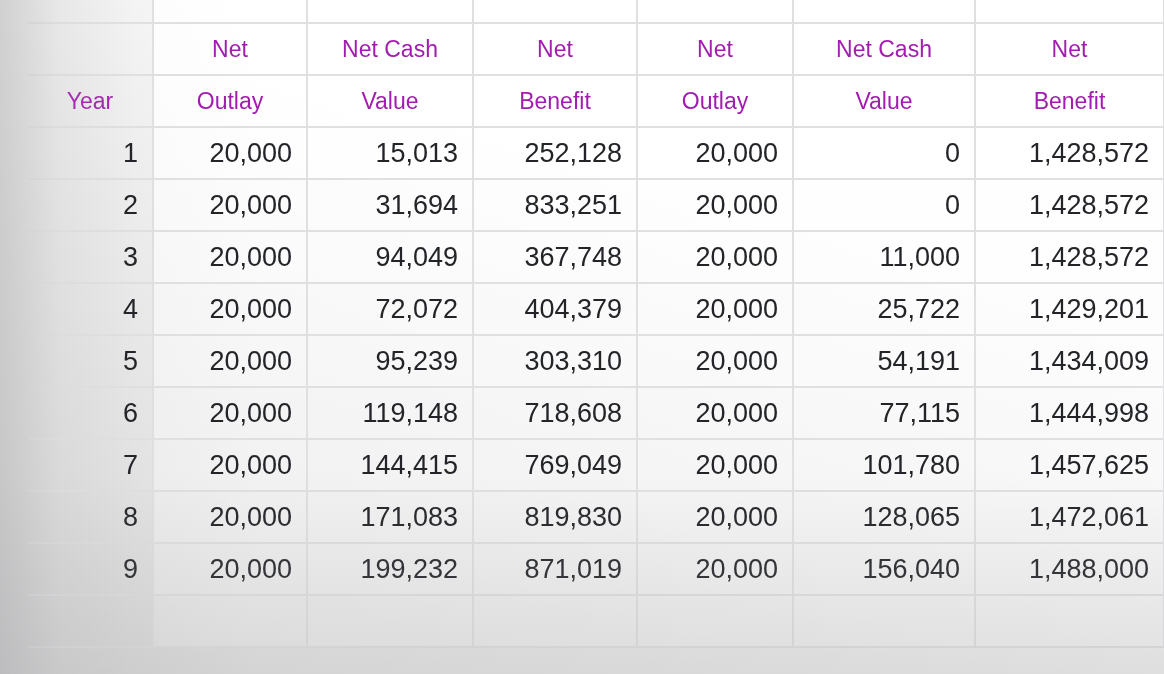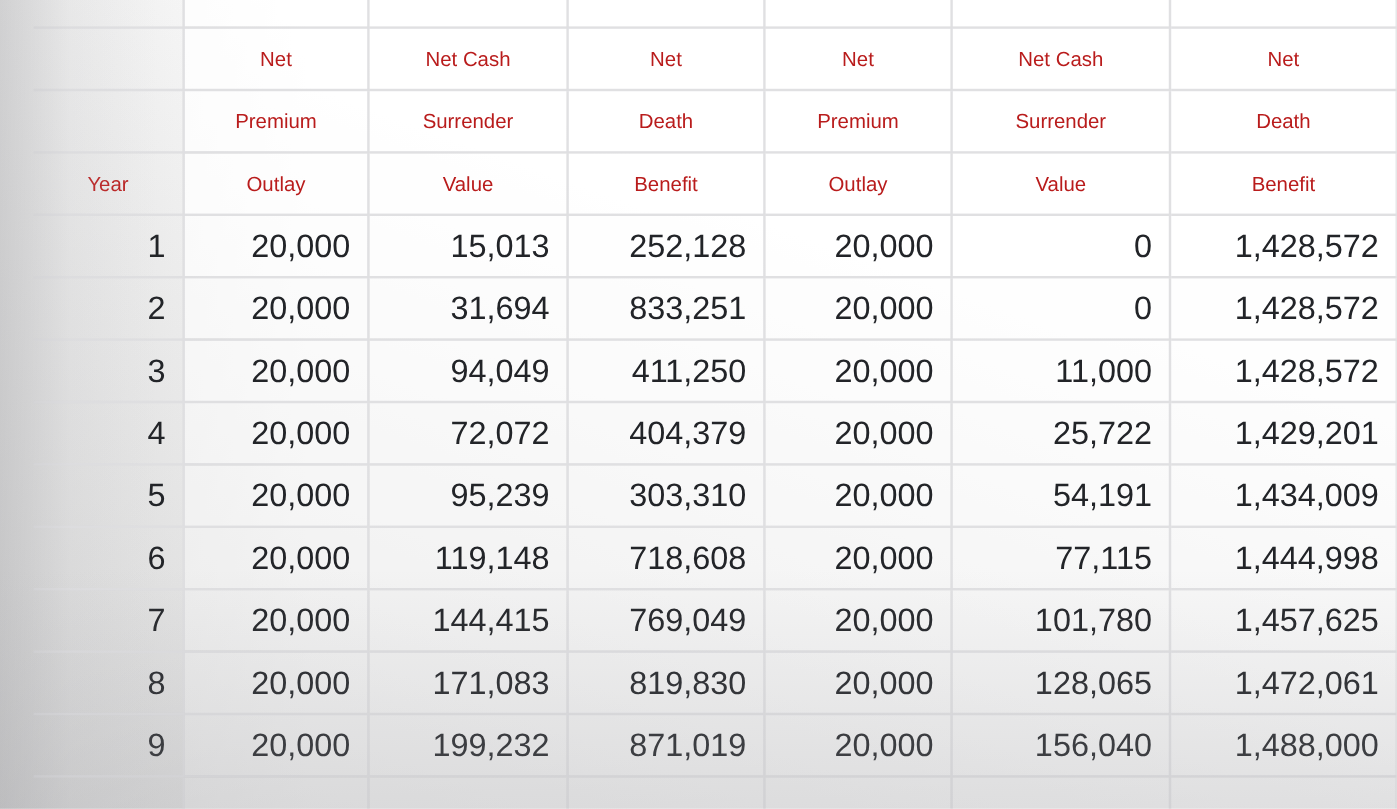--- a/index.html
+++ b/index.html
@@ -54,22 +54,22 @@
   col.w-year    { width: 125px; }
   col.w-npo1    { width: 154px; }
   col.w-ncsv1   { width: 166px; }
   col.w-ndb1    { width: 164px; }
   col.w-npo2    { width: 156px; }
   col.w-ncsv2   { width: 182px; }
   col.w-ndb2    { width: 189px; }
 
   tr.head td {
     text-align: center;
-    font-size: 17px;
-    color: #b91c1c;
+    font-size: 23px;
+    color: #a21caf;
     background: rgba(255,255,255,0.78);
   }
   tr.head.blank td { height: 48px; }
   tr.head td.c0 { background: transparent; }
 
   tr.data td {
     text-align: right;
     font-variant-numeric: tabular-nums;
   }
 
@@ -132,29 +132,20 @@
       <tr class="head">
         <td class="c0"></td>
         <td>Net</td>
         <td>Net Cash</td>
         <td>Net</td>
         <td>Net</td>
         <td>Net Cash</td>
         <td>Net</td>
       </tr>
 
-      <tr class="head">
-        <td class="c0"></td>
-        <td>Premium</td>
-        <td>Surrender</td>
-        <td>Death</td>
-        <td>Premium</td>
-        <td>Surrender</td>
-        <td>Death</td>
-      </tr>
 
       <tr class="head">
         <td class="c0">Year</td>
         <td>Outlay</td>
         <td>Value</td>
         <td>Benefit</td>
         <td>Outlay</td>
         <td>Value</td>
         <td>Benefit</td>
       </tr>
@@ -176,21 +167,21 @@
         <td>833,251</td>
         <td>20,000</td>
         <td>0</td>
         <td>1,428,572</td>
       </tr>
 
       <tr class="data r3">
         <td class="c0">3</td>
         <td>20,000</td>
         <td>94,049</td>
-        <td>411,250</td>
+        <td>367,748</td>
         <td>20,000</td>
         <td>11,000</td>
         <td>1,428,572</td>
       </tr>
 
       <tr class="data r4">
         <td class="c0">4</td>
         <td>20,000</td>
         <td>72,072</td>
         <td>404,379</td>

